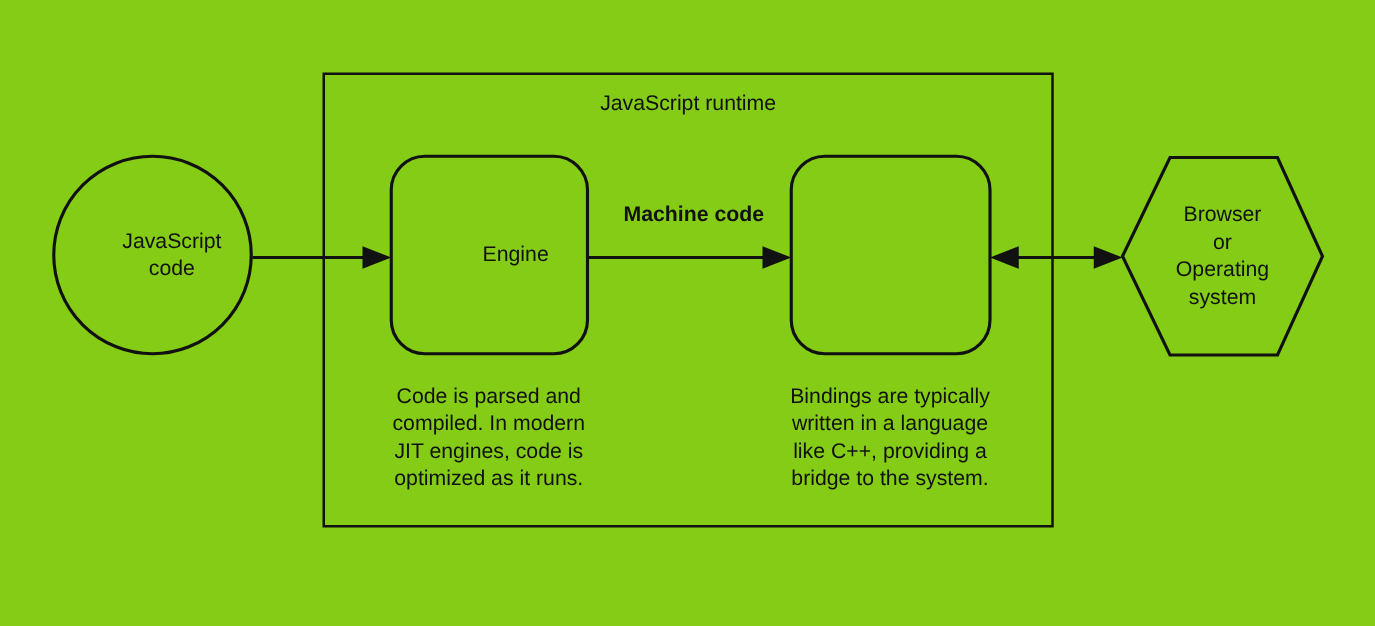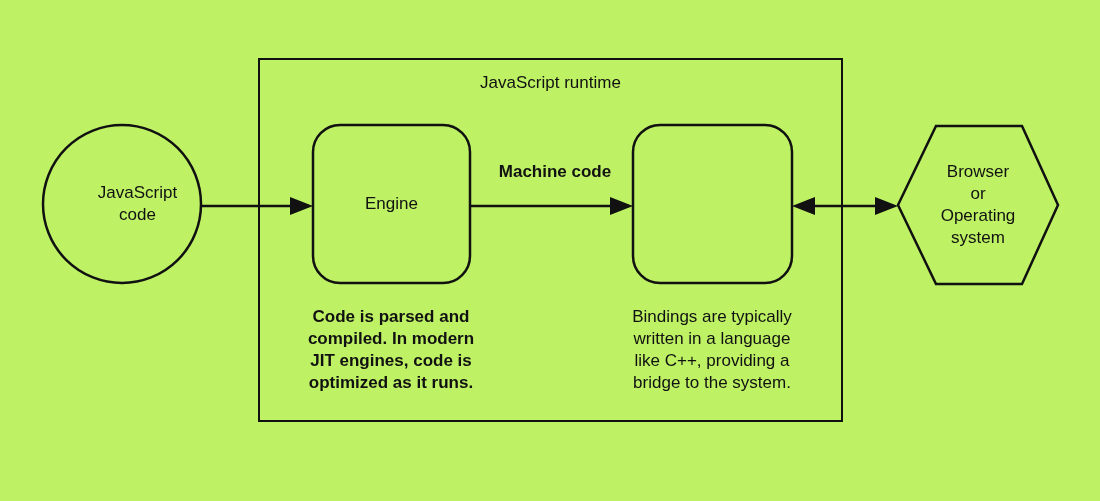--- a/index.html
+++ b/index.html
@@ -4,21 +4,21 @@
 <style>
   html, body {
     margin: 0;
     padding: 0;
     background: #ffffff;
   }
   .canvas {
     position: relative;
     width: 1100px;
     height: 501px;
-    background: #bef264;
+    background: #84cc16;
     font-family: "Liberation Sans", sans-serif;
     color: #111111;
     overflow: hidden;
   }
   .canvas svg {
     position: absolute;
     left: 0;
     top: 0;
   }
   .shape {
@@ -43,25 +43,25 @@
   .label {
     position: absolute;
     text-align: center;
     white-space: pre-line;
     font-size: 17px;
     line-height: 22px;
     color: #111111;
   }
   .runtime-title   { left: 258px; top: 72px;  width: 585px; }
   .js-code-label   { left: 42px;  top: 182px; width: 191px; }
-  .engine-label    { left: 313px; top: 193px; width: 157px; }
+  .engine-label    { left: 313px; top: 193px; width: 157px; padding-left: 21px; }
   .api-label       { left: 633px; top: 193px; width: 159px; }
   .hexagon-label   { left: 898px; top: 161px; width: 160px; }
   .machine-code    { left: 455px; top: 161px; width: 200px; font-weight: bold; }
-  .engine-caption  { left: 301px; top: 306px; width: 180px; font-weight: bold; }
+  .engine-caption  { left: 301px; top: 306px; width: 180px; }
   .api-caption     { left: 617px; top: 306px; width: 190px; text-align: center; }
 </style>
 </head>
 <body>
 
 <div class="canvas">
 
   <svg width="1100" height="501" viewBox="0 0 1100 501">
 
     <rect class="container-rect" x="259" y="59" width="583" height="362"></rect>

